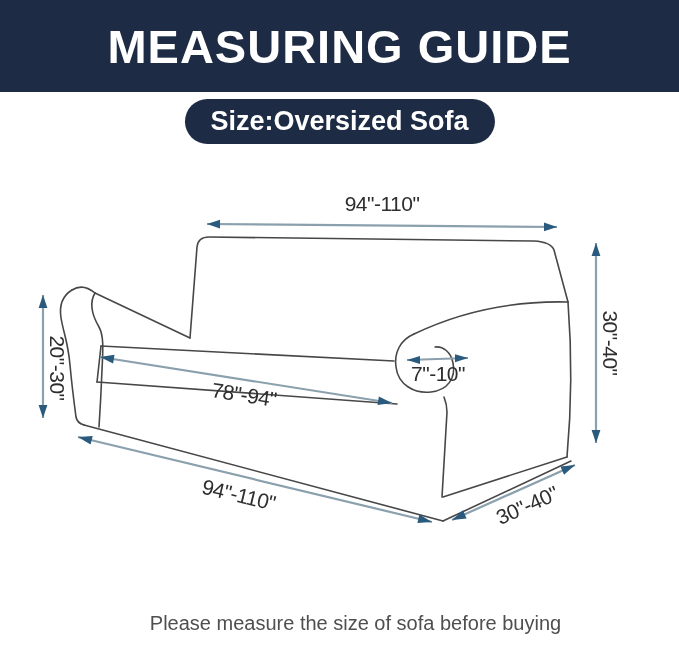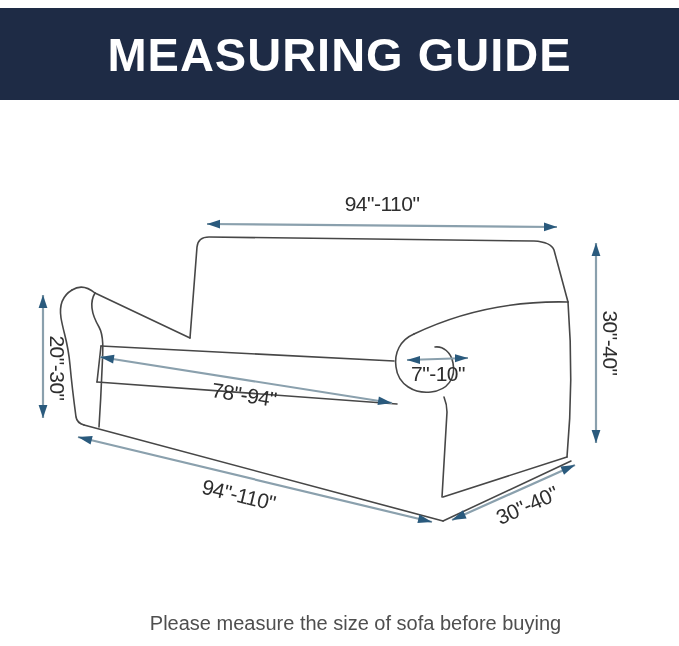--- a/index.html
+++ b/index.html
@@ -11,21 +11,21 @@
     --caption-text:#4f4f4f;
     --background:#ffffff;
   }
   html,body{margin:0;padding:0;background:#fff;}
   .page{
     position:relative;width:679px;height:646px;margin:0 auto;
     background:var(--background);overflow:hidden;
     font-family:"Liberation Sans",sans-serif;
   }
   .banner{
-    position:absolute;top:8px;left:0;width:679px;height:92px;
+    position:absolute;top:0;left:0;width:679px;height:92px;
     background:var(--navy);display:flex;align-items:center;justify-content:center;
   }
   .banner h1{
     margin:0;color:#ffffff;font-size:47px;font-weight:800;letter-spacing:1px;
     font-family:"Liberation Sans",sans-serif;
   }
   .badge{
     position:absolute;top:99px;left:50%;transform:translateX(-50%);
     background:var(--navy);color:#ffffff;border-radius:24px;
     padding:7px 26px;white-space:nowrap;
@@ -47,20 +47,23 @@
 </style>
 </head>
 <body>
 
 <div class="page">
 
   <header class="banner">
     <h1>MEASURING GUIDE</h1>
   </header>
 
+  <div class="badge">
+    <span>Size:Oversized Sofa</span>
+  </div>
 
   <svg class="diagram" width="679" height="460" viewBox="0 0 679 460" xmlns="http://www.w3.org/2000/svg">
 
     <g class="sofa">
       <path d="M 190,188 L 197,97 Q 198,87 209,87 L 534,91 Q 551,92 554,100 L 568,152"></path>
       <path d="M 95,143 L 190,188"></path>
       <path d="M 72,140 Q 83,133 95,143"></path>
       <path d="M 72,140 C 62,146 59,155 61,168 C 64,185 68,192 70,215 C 72,237 74,252 76,267 Q 77,273 84,275"></path>
       <path d="M 95,143 C 89,153 92,165 99,177 C 104,186 103,200 102,220 C 101,245 100,262 99,277"></path>
       <path d="M 101,196 L 394,211"></path>

